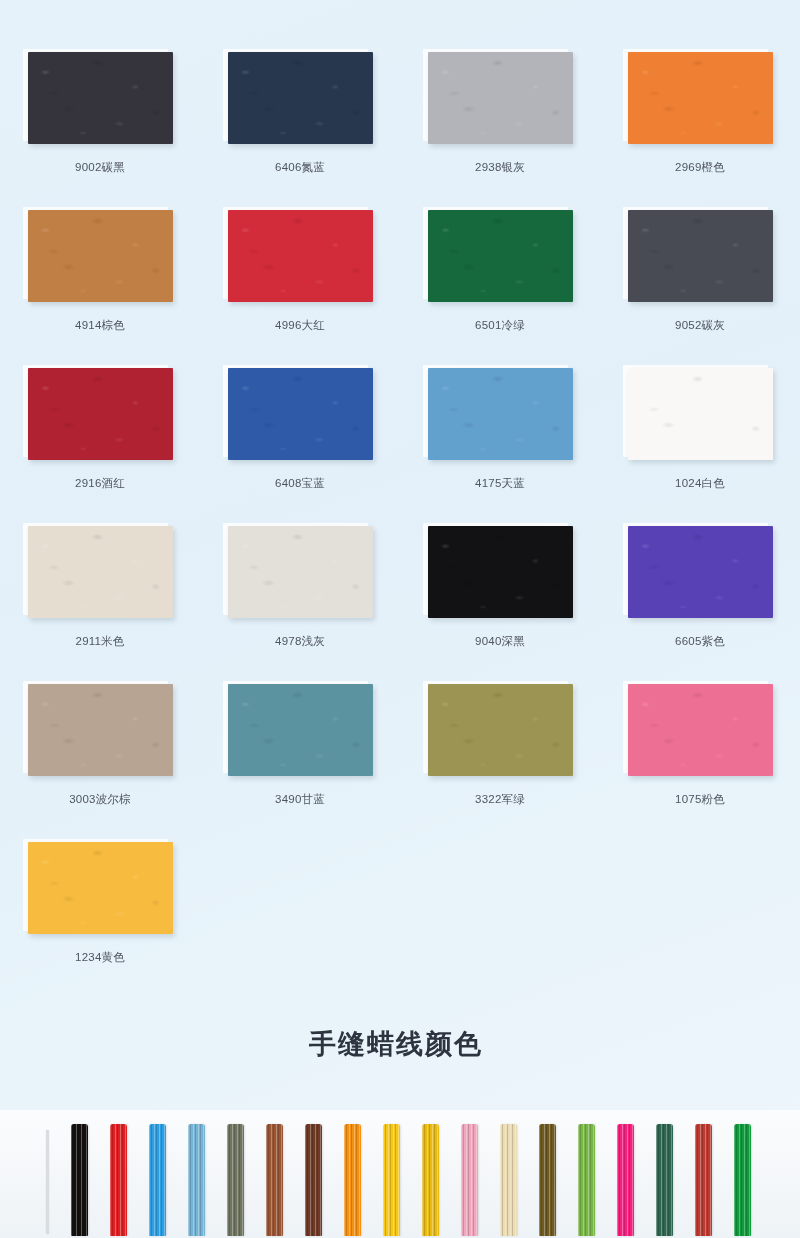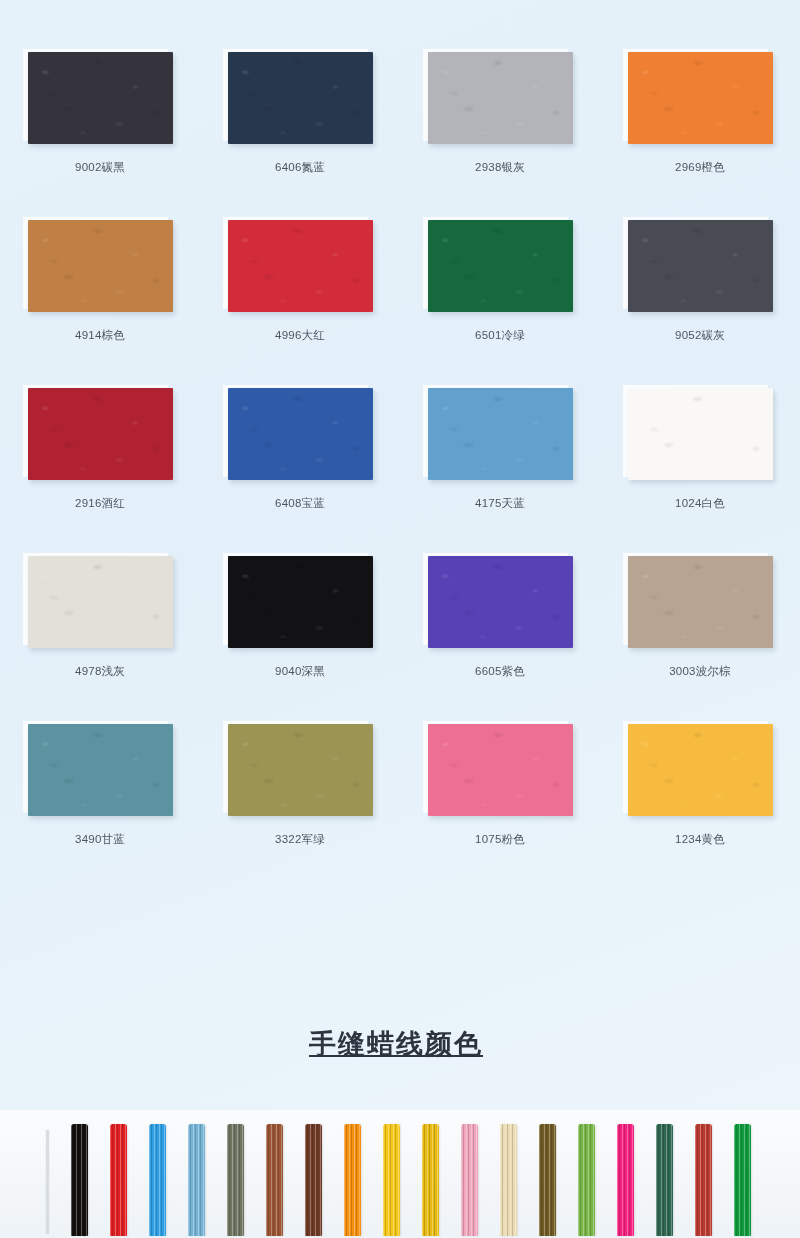--- a/index.html
+++ b/index.html
@@ -18,21 +18,21 @@
 
   
   .swatch-grid {
     position: absolute;
     top: 52px;
     left: 0;
     width: 800px;
     display: grid;
     grid-template-columns: repeat(4, 200px);
     grid-auto-rows: 152px;
-    row-gap: 16px;
+    row-gap: 6px;
   }
   .swatch-cell {
     position: relative;
     width: 200px;
     height: 152px;
   }
   .chip-wrap {
     position: relative;
     width: 145px;
     height: 92px;
@@ -89,21 +89,20 @@
   .section-heading {
     position: absolute;
     top: 1026px;
     left: 0;
     width: 792px;
     text-align: center;
     font-size: 27px;
     font-weight: 700;
     color: #2d3440;
     letter-spacing: 2px;
-    text-decoration: underline;
   }
 
   
   .thread-photo {
     position: absolute;
     left: 0;
     top: 1110px;
     width: 800px;
     height: 128px;
     background: linear-gradient(180deg, #fbfcfd 0%, #f4f7f9 55%, #eef3f7 100%);
@@ -231,20 +230,27 @@
         <div class="chip" style="background: rgb(98, 160, 206);"></div>
       </div>
       <div class="swatch-label">4175天蓝</div>
     </div>
     <div class="swatch-cell">
       <div class="chip-wrap">
         <div class="chip-edge"></div>
         <div class="chip" style="background: rgb(250, 248, 246);"></div>
       </div>
       <div class="swatch-label">1024白色</div>
+    </div>
+    <div class="swatch-cell">
+      <div class="chip-wrap">
+        <div class="chip-edge"></div>
+        <div class="chip" style="background: rgb(229, 221, 208);"></div>
+      </div>
+      <div class="swatch-label">2911米色</div>
     </div>
     <div class="swatch-cell">
       <div class="chip-wrap">
         <div class="chip-edge"></div>
         <div class="chip" style="background: rgb(227, 224, 217);"></div>
       </div>
       <div class="swatch-label">4978浅灰</div>
     </div>
     <div class="swatch-cell">
       <div class="chip-wrap">

